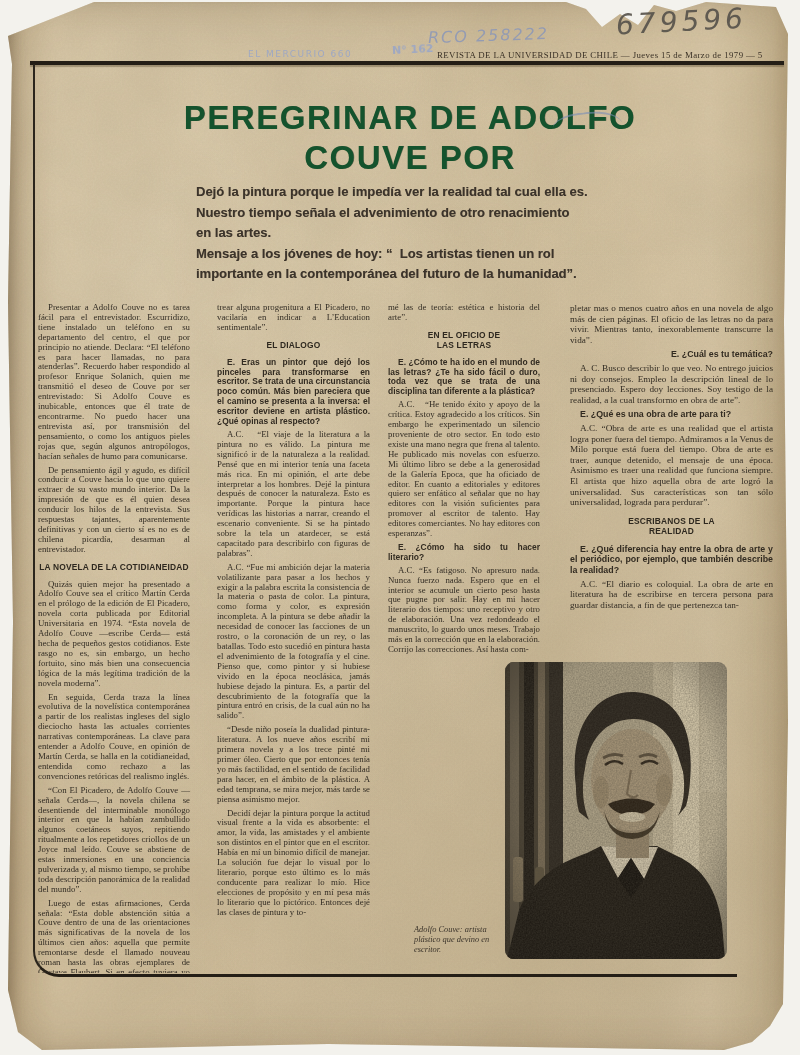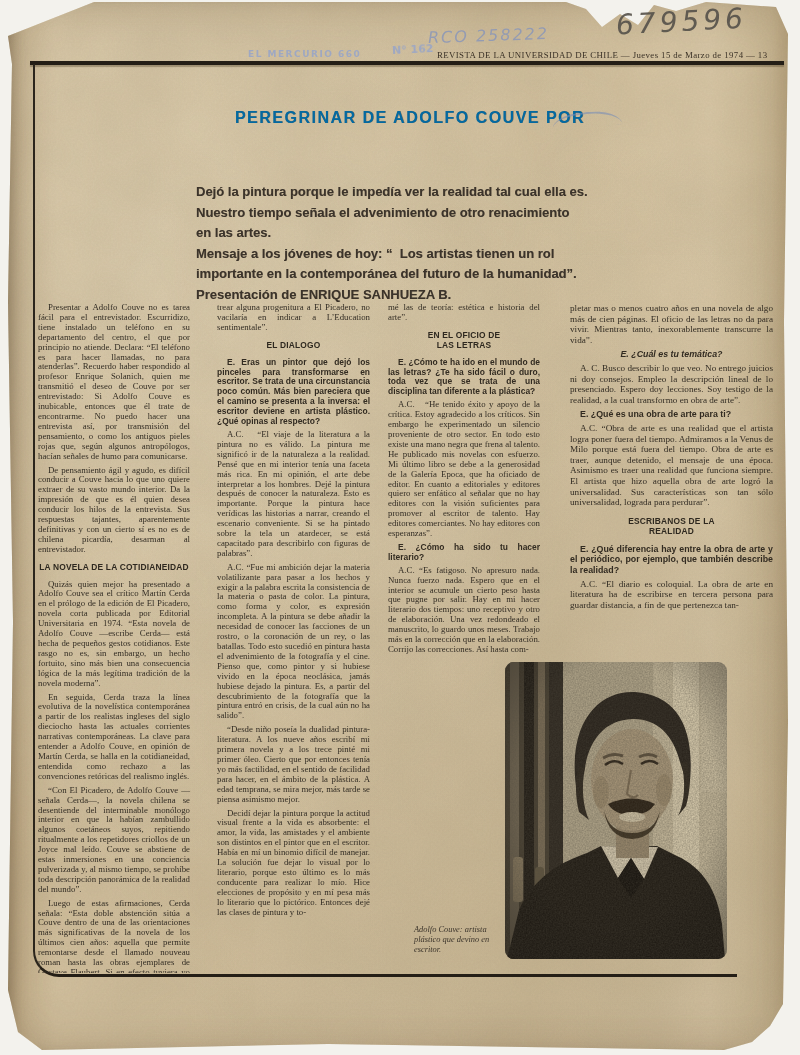--- a/index.html
+++ b/index.html
@@ -15,54 +15,54 @@
     clip-path:polygon(86px 0px,558px 0px,578px 7px,594px 25px,612px 12px,630px 23px,646px 3px,668px 9px,698px 0px,768px 5px,780px 32px,776px 320px,780px 720px,775px 1002px,762px 1024px,744px 1040px,716px 1048px,320px 1042px,34px 1048px,10px 1030px,0px 988px,5px 620px,0px 300px,4px 62px,0px 34px);
     box-shadow:inset 0 0 46px rgba(88,66,36,0.28), inset 12px 0 16px -10px rgba(60,45,25,0.45);}
   .paper svg.texture{position:absolute;left:0;top:0;pointer-events:none;}
   
   .hw{position:absolute;white-space:nowrap;}
   .hw-blue{left:428px;top:26px;font-family:"DejaVu Sans",sans-serif;font-style:italic;
     font-size:16px;letter-spacing:2px;color:#8b97b8;transform:rotate(-2deg);opacity:.85;}
   .hw-pencil{left:616px;top:5px;font-family:"DejaVu Sans",sans-serif;font-style:italic;
     font-size:28px;letter-spacing:4px;color:#55514a;transform:rotate(-3deg);opacity:.9;}
   .stamp{font-family:"DejaVu Sans",sans-serif;color:#93a3cc;filter:blur(0.4px);opacity:.8;}
-  .stamp-left{left:248px;top:49px;font-size:9px;font-weight:bold;letter-spacing:1.5px;}
+  .stamp-left{left:248px;top:49px;font-size:9px;font-weight:normal;letter-spacing:1.5px;}
   .stamp-num{left:392px;top:43px;font-size:11px;font-weight:bold;transform:rotate(-3deg);}
   
   .masthead{position:absolute;left:437px;top:50px;font-size:8.8px;letter-spacing:.4px;
     color:#3a3126;white-space:nowrap;}
   .top-rule{position:absolute;left:30px;top:61px;width:754px;height:3.5px;background:#241e16;
     box-shadow:0 2px 1px rgba(70,55,30,.35);}
   .article-box{position:absolute;left:33px;top:64px;width:702px;height:910px;
     border-left:2.5px solid #2b251c;border-bottom:3px solid #241e16;
     border-bottom-left-radius:26px;pointer-events:none;}
   
   .headline{position:absolute;left:130px;top:98px;width:560px;text-align:center;
     font-family:"Liberation Sans",sans-serif;font-weight:bold;color:#38302="5";}
-  .headline div{font-size:16px;letter-spacing:1.5px;color:#0369a1;line-height:40px;
+  .headline div{font-size:33px;letter-spacing:1.5px;color:#14532d;line-height:40px;
     text-shadow:0.4px 0.4px 0 rgba(55,47,36,.5);}
   .pen-swoosh{position:absolute;left:552px;top:112px;width:70px;height:14px;
     border-top:2px solid rgba(122,142,182,.6);border-radius:50% 60% 0 0/100% 120% 0 0;
     transform:rotate(-6deg);}
   .intro{position:absolute;left:196px;top:182px;width:486px;font-family:"Liberation Sans",sans-serif;
     font-weight:bold;font-size:13px;line-height:20.5px;color:#3b332a;
     text-shadow:0.3px 0.3px 0 rgba(59,51,42,.4);}
   .intro div{white-space:pre;}
   
   .cols{position:absolute;left:38px;top:303px;width:735px;height:670px;display:flex;overflow:hidden;}
   .col{width:152px;font-size:8.8px;line-height:9.9px;text-align:justify;color:#332d24;}
   .col:nth-child(1){margin-right:27px;}
   .col:nth-child(2){width:153px;margin-right:18px;}
   .col:nth-child(3){margin-right:30px;}
   .col-wide{width:203px !important;font-size:9.2px;line-height:10.6px;}
   .col p{margin:0 0 4px;text-indent:10px;}
   .col p.ni{text-indent:0;}
   .col p.q{font-family:"Liberation Sans",sans-serif;font-weight:bold;font-size:0.96em;
     color:#322b21;margin:3px 0 3px;}
-  .col p.qc{text-align:center;text-indent:0;font-style:italic;}
+  .col p.qc{text-align:right;text-indent:0;}
   .col h4.subhead{font-family:"Liberation Sans",sans-serif;font-weight:bold;font-size:8.4px;
     letter-spacing:.2px;text-align:center;margin:8px 0 7px;color:#2e2throughout81f;color:#2e281f;white-space:pre-line;}
   
   .photo{position:absolute;left:505px;top:662px;width:222px;height:297px;}
   .caption{position:absolute;left:414px;top:925px;width:94px;font-style:italic;
     font-size:8.4px;line-height:10px;color:#3a332a;text-align:left;}
 </style>
 </head>
 <body>
 
@@ -83,36 +83,35 @@
       <rect width="780" height="1048" filter="url(#mottle)" opacity="0.5"></rect>
       <rect width="780" height="1048" filter="url(#fleck)" opacity="0.55"></rect>
     </svg>
   </div>
 
   <div class="hw hw-blue">RCO 258222</div>
   <div class="hw hw-pencil">679596</div>
   <div class="hw stamp stamp-left">EL MERCURIO  660</div>
   <div class="hw stamp stamp-num">N° 162</div>
 
-  <div class="masthead">REVISTA DE LA UNIVERSIDAD DE CHILE — Jueves 15 de Marzo de 1974 — 13</div>
+  <div class="masthead">REVISTA DE LA UNIVERSIDAD DE CHILE — Jueves 15 de Marzo de 1979 — 5</div>
   <div class="top-rule"></div>
   <div class="article-box"></div>
 
   <div class="headline">
     <div>PEREGRINAR DE ADOLFO COUVE POR</div>
   </div>
   <div class="pen-swoosh"></div>
 
   <div class="intro">
     <div>Dejó la pintura porque le impedía ver la realidad tal cual ella es.</div>
     <div>Nuestro tiempo señala el advenimiento de otro renacimiento</div>
     <div>en las artes.</div>
     <div>Mensaje a los jóvenes de hoy: “  Los artistas tienen un rol</div>
     <div>importante en la contemporánea del futuro de la humanidad”.</div>
-    <div>Presentación de ENRIQUE SANHUEZA B.</div>
   </div>
 
   <div class="cols" id="cols">
       <div class="col">
         <p class="bp">Presentar a Adolfo Couve no es tarea fácil para el entrevistador. Escurridizo, tiene instalado un teléfono en su departamento del centro, el que por principio no atiende. Declara: “El teléfono es para hacer llamadas, no para atenderlas”. Recuerdo haber respondido al profesor Enrique Solanich, quien me transmitió el deseo de Couve por ser entrevistado: Si Adolfo Couve es inubicable, entonces que él trate de encontrarme. No puedo hacer una entrevista así, por transmisión del pensamiento, o como los antiguos pieles rojas que, según algunos antropólogos, hacían señales de humo para comunicarse.</p>
         <p class="bp">De pensamiento ágil y agudo, es difícil conducir a Couve hacia lo que uno quiere extraer de su vasto mundo interior. Da la impresión de que es él quien desea conducir los hilos de la entrevista. Sus respuestas tajantes, aparentemente definitivas y con un cierto sí es no es de chilena picardía, desarman al entrevistador.</p>
         <h4 class="subhead">LA NOVELA DE LA COTIDIANEIDAD</h4>
         <p class="bp">Quizás quien mejor ha presentado a Adolfo Couve sea el crítico Martín Cerda en el prólogo de la edición de El Picadero, novela corta publicada por Editorial Universitaria en 1974. “Esta novela de Adolfo Couve —escribe Cerda— está hecha de pequeños gestos cotidianos. Este rasgo no es, sin embargo, un hecho fortuito, sino más bien una consecuencia lógica de la más legítima tradición de la novela moderna”.</p>
         <p class="bp">En seguida, Cerda traza la línea evolutiva de la novelística contemporánea a partir de los realistas ingleses del siglo dieciocho hasta las actuales corrientes narrativas contemporáneas. La clave para entender a Adolfo Couve, en opinión de Martín Cerda, se halla en la cotidianeidad, entendida como rechazo a las convenciones retóricas del realismo inglés.</p>
         <p class="bp">“Con El Picadero, de Adolfo Couve —señala Cerda—, la novela chilena se desentiende del interminable monólogo interior en que la habían zambullido algunos coetáneos suyos, repitiendo ritualmente a los repetidores criollos de un Joyce mal leído. Couve se abstiene de estas inmersiones en una conciencia pulverizada y, al mismo tiempo, se prohíbe toda descripción panorámica de la realidad del mundo”.</p>

